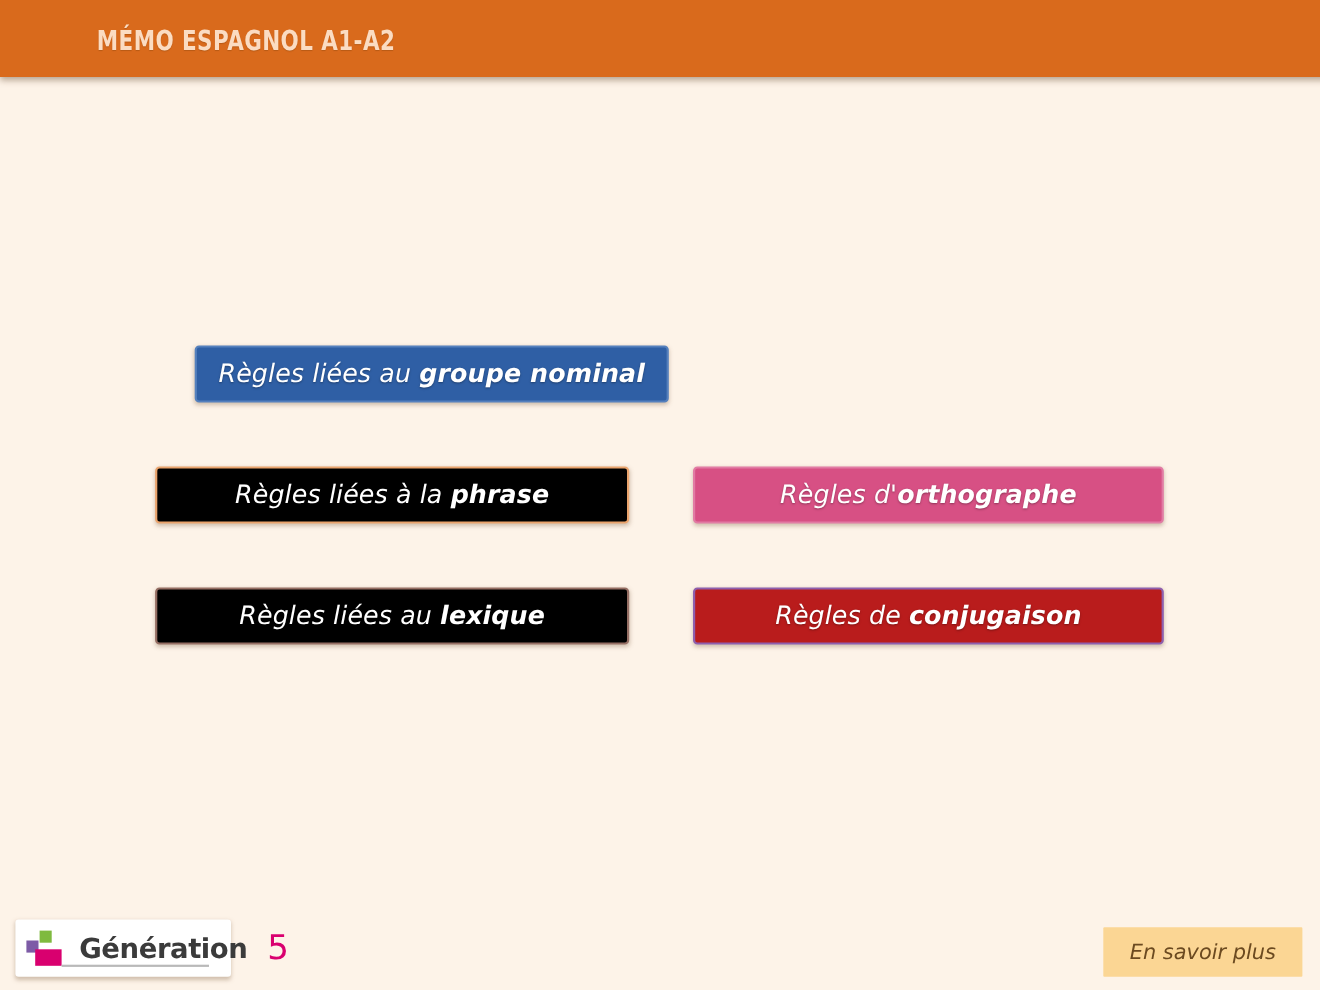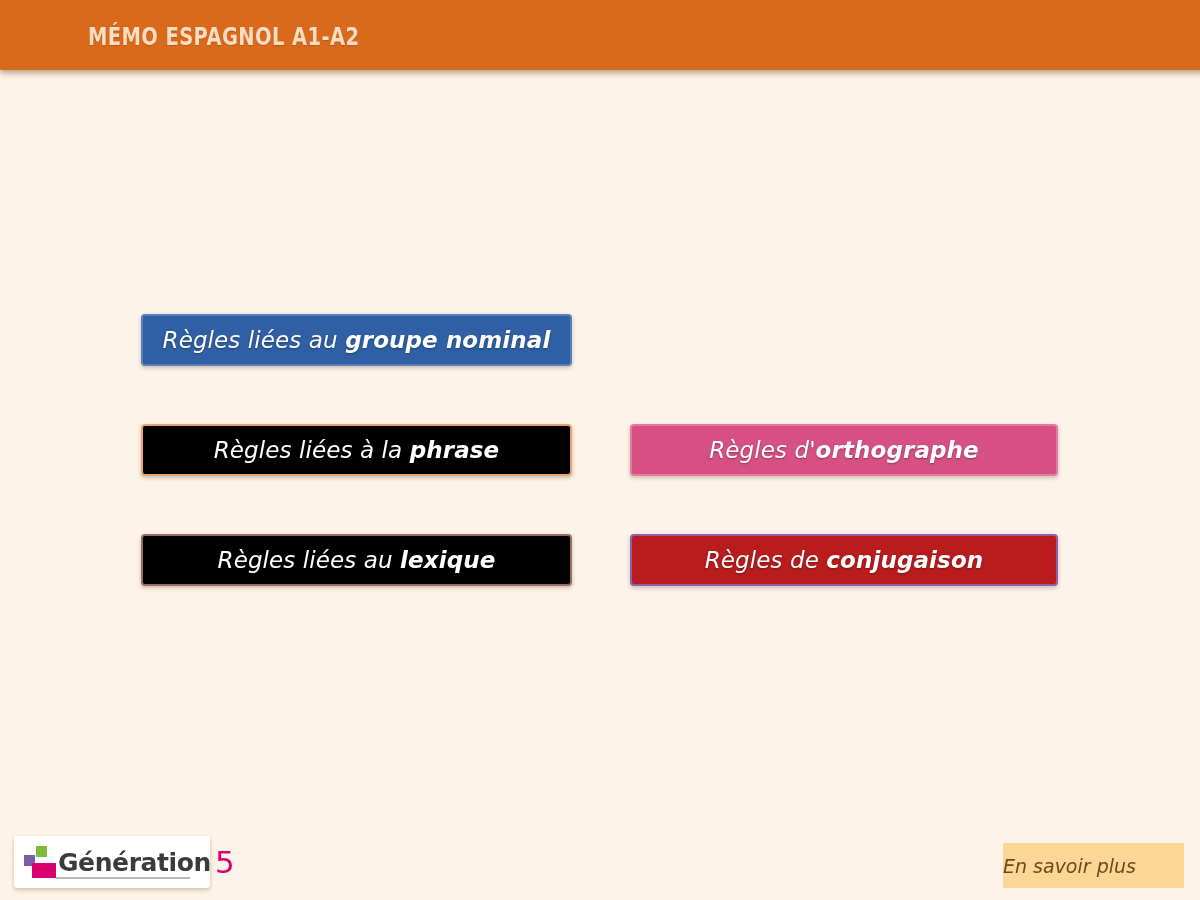--- a/index.html
+++ b/index.html
@@ -72,21 +72,21 @@
     text-shadow: 0 1px 2px rgba(0, 0, 0, 0.35);
     letter-spacing: 0.1px;
   }
   .menu-button .btn-label b {
     font-weight: bold;
   }
 
   
   .col-left  { left: 141px; width: 431px; }
   .col-right { left: 630px; width: 428px; }
-  .row-1 { top: 244px; }
+  .row-1 { top: 244px; margin-left: 36px; }
   .row-2 { top: 354px; }
   .row-3 { top: 464px; }
 
   
   #btn-groupe-nominal { background: #2f5fa5; border: 2px solid #5580bd; }
   #btn-verbe          { background: #6e8b3d; border: 2px solid #8fa864; }
   #btn-phrase         { background: #000000; border: 2px solid #eaa36c; }
   #btn-orthographe    { background: #d75084; border: 2px solid #e27ba4; }
   #btn-lexique        { background: #000000; border: 2px solid #956e63; }
   #btn-conjugaison    { background: #b91c1c; border: 2px solid #8e5fae; }
@@ -98,20 +98,21 @@
     top: 836px;
     width: 196px;
     height: 52px;
     background: #ffffff;
     border-radius: 3px;
     box-shadow: 0 2px 4px rgba(140, 110, 80, 0.4);
     display: flex;
     align-items: center;
     padding-left: 10px;
     box-sizing: border-box;
+    gap: 14px;
   }
   #logo-squares {
     position: relative;
     width: 32px;
     height: 34px;
     flex: none;
     margin-right: 2px;
   }
   .sq { position: absolute; }
   #sq-green   { left: 12px; top: 1px;  width: 11px; height: 11px; background: #7fba3f; }
@@ -144,20 +145,21 @@
 
   #more-info-button {
     position: absolute;
     left: 1003px;
     top: 843px;
     width: 181px;
     height: 45px;
     background: #fbd694;
     display: flex;
     align-items: center;
+    justify-content: center;
     cursor: pointer;
     border-radius: 1px;
   }
   #more-info-button .more-label {
     font-family: "DejaVu Sans", sans-serif;
     font-style: italic;
     font-size: 19px;
     color: #6b4a20;
     white-space: nowrap;
   }

